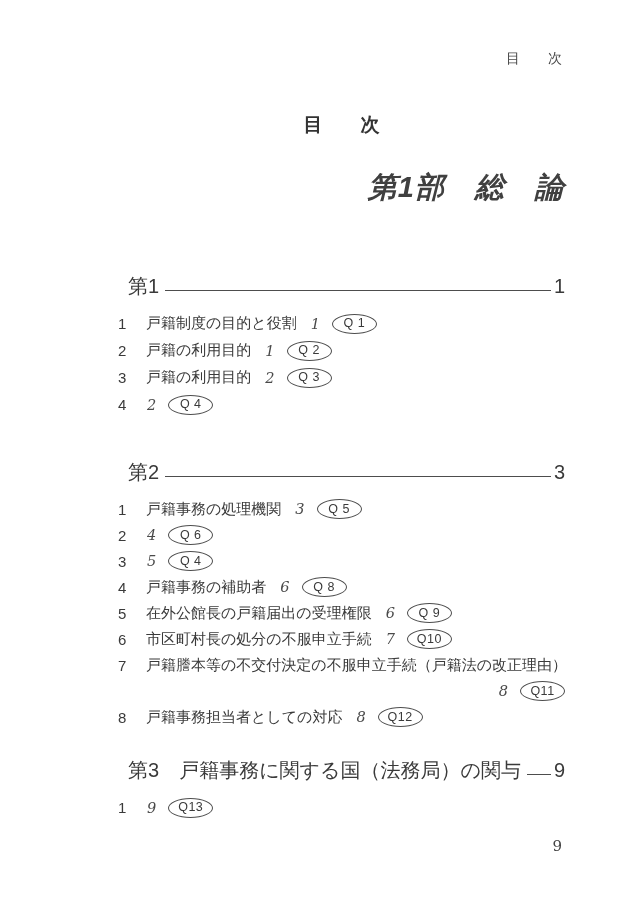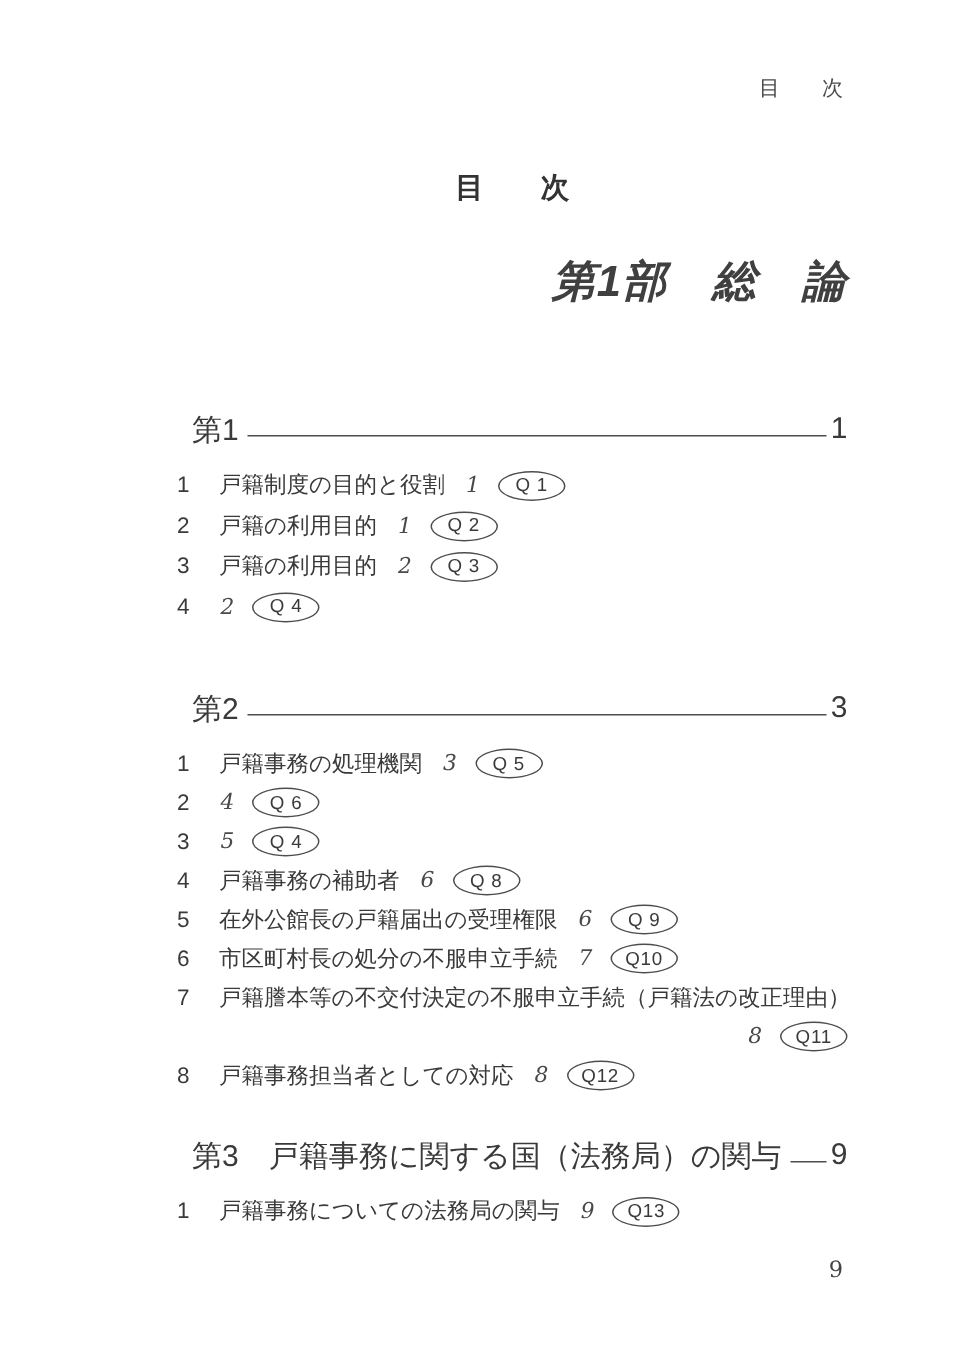--- a/index.html
+++ b/index.html
@@ -205,21 +205,20 @@
 
     <div class="section-heading sh-3">
       <span class="sec-label">第3</span>
       <span class="sec-title">戸籍事務に関する国（法務局）の関与</span>
       <span class="leader"></span>
       <span class="sec-page">9</span>
     </div>
     <div class="items sec3">
       <div class="toc-item">
         <span class="item-num">1</span>
-        <span class="item-text">戸籍事務についての法務局の関与</span>
         <span class="item-page">9</span>
         <span class="q-badge">Q13</span>
       </div>
     </div>
 
   </div>
 
   <div class="footer-page">9</div>
 
 </div>

